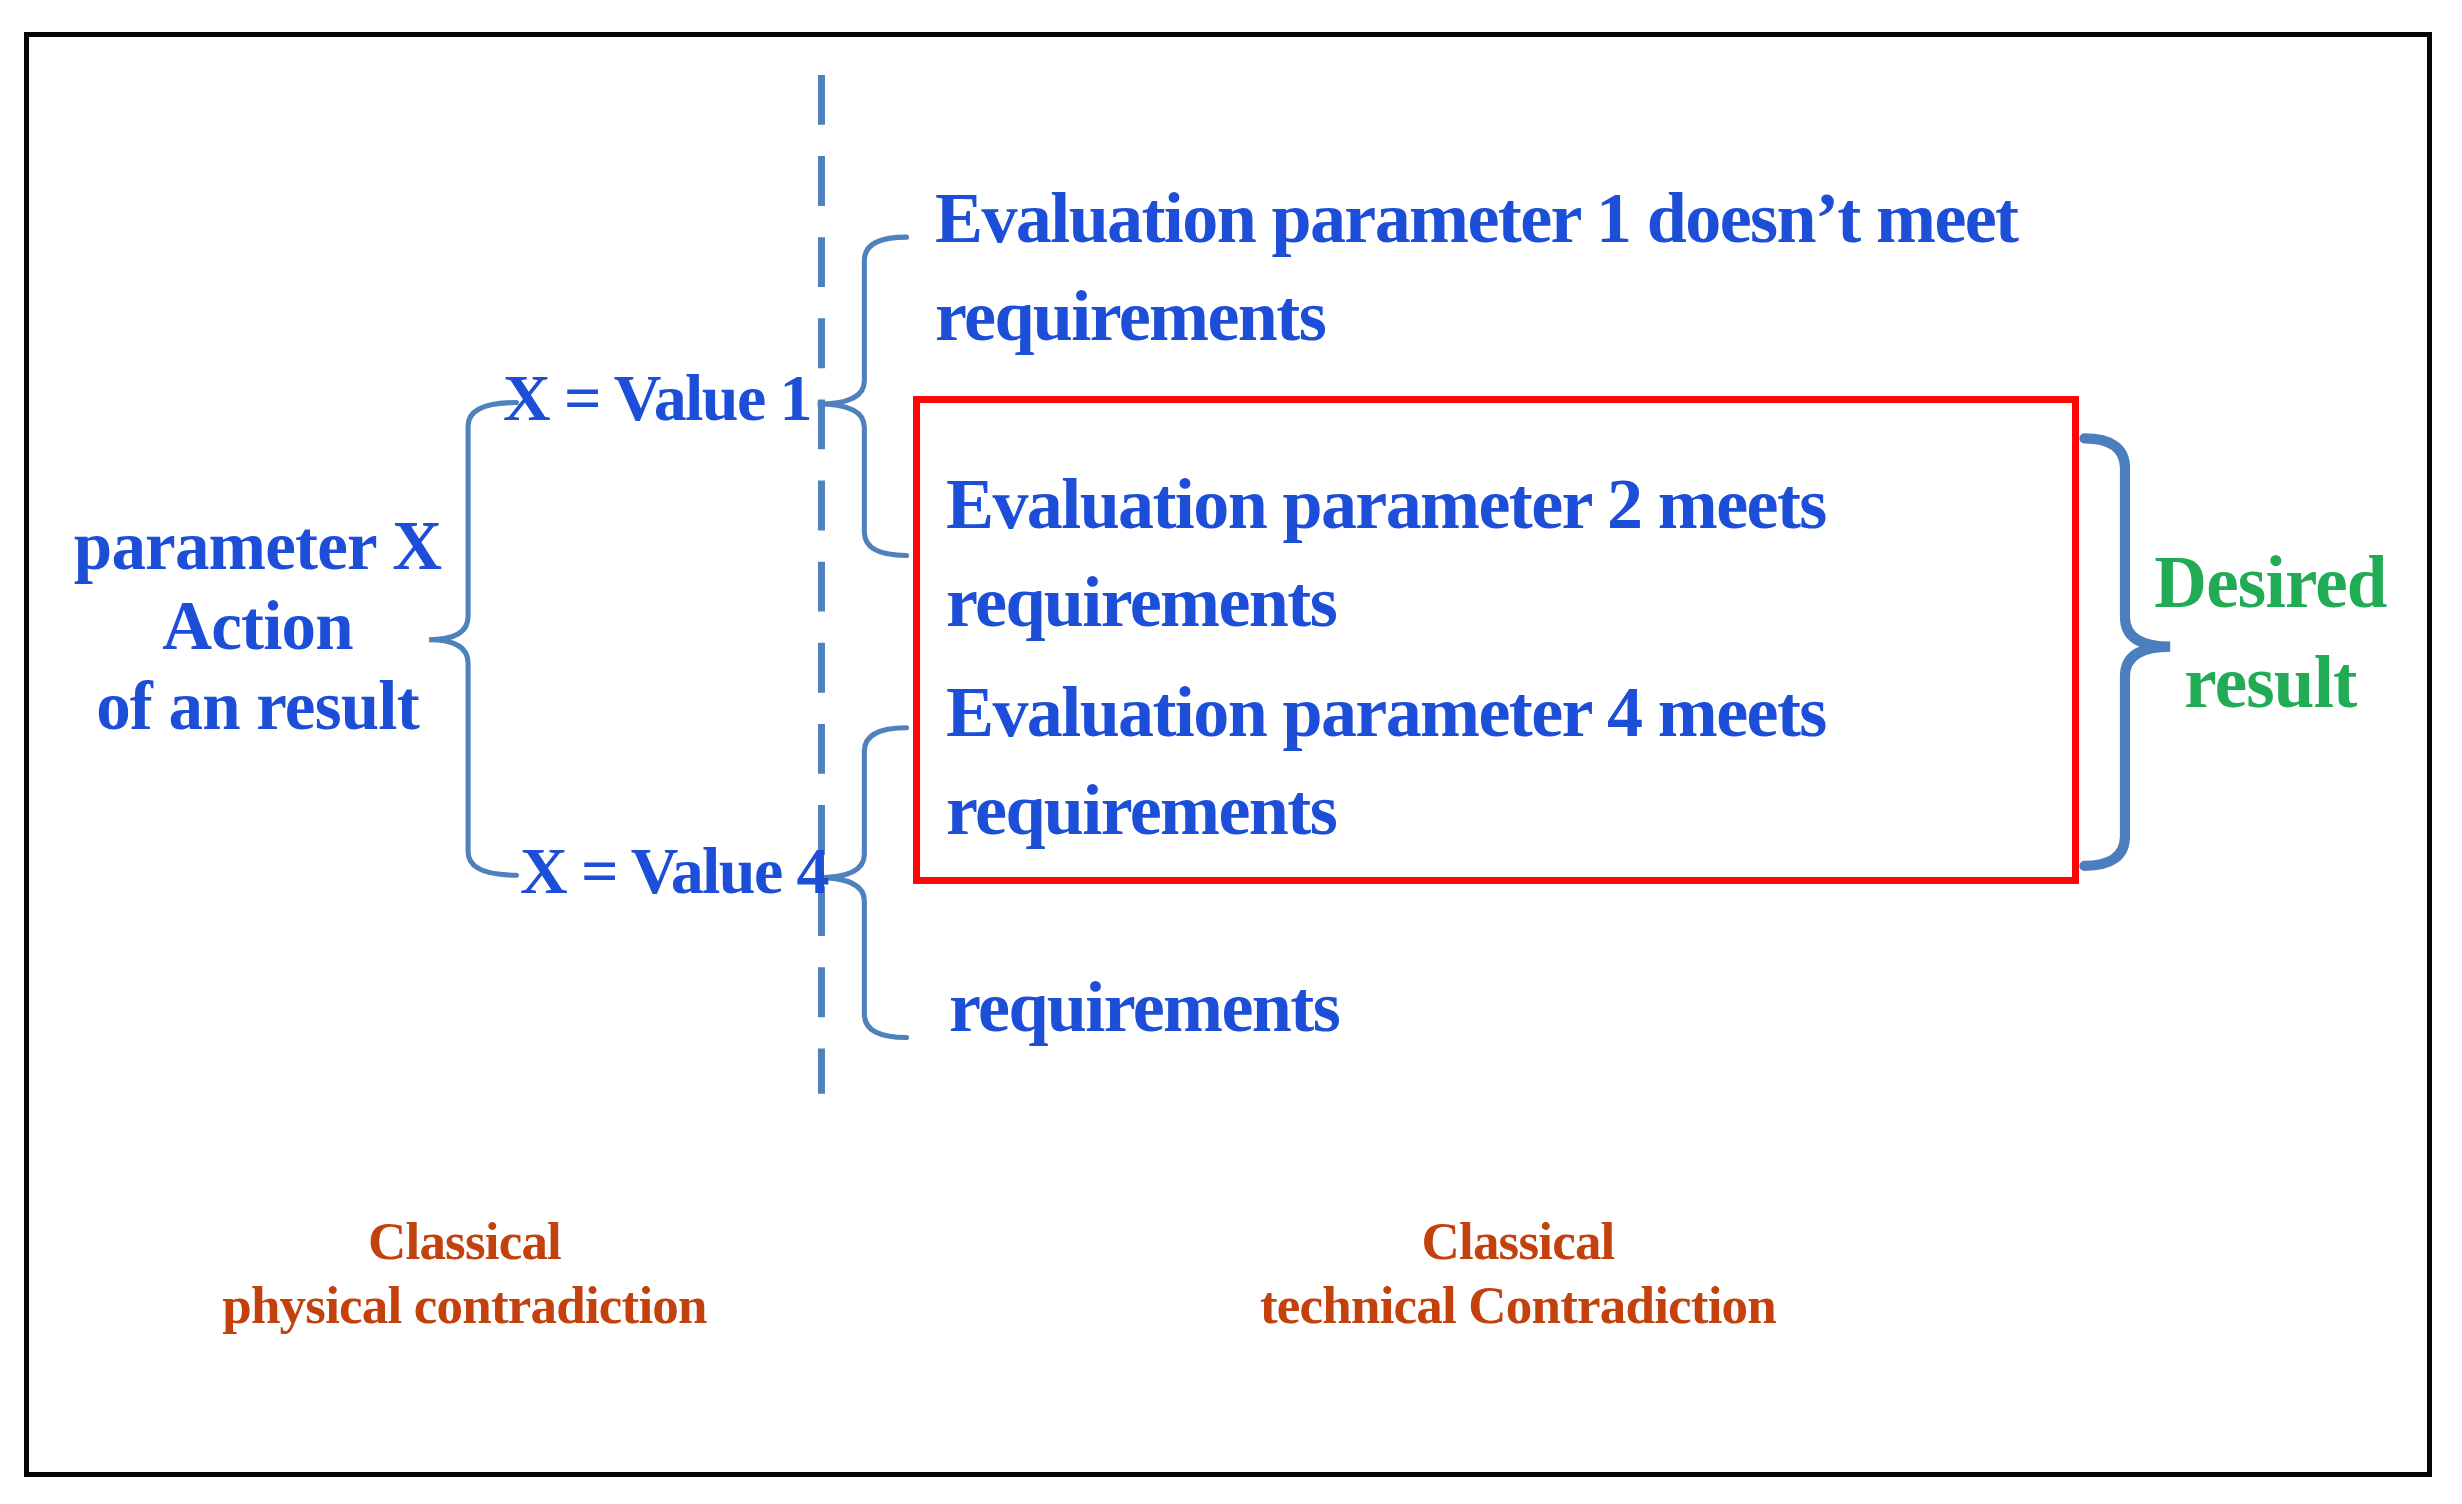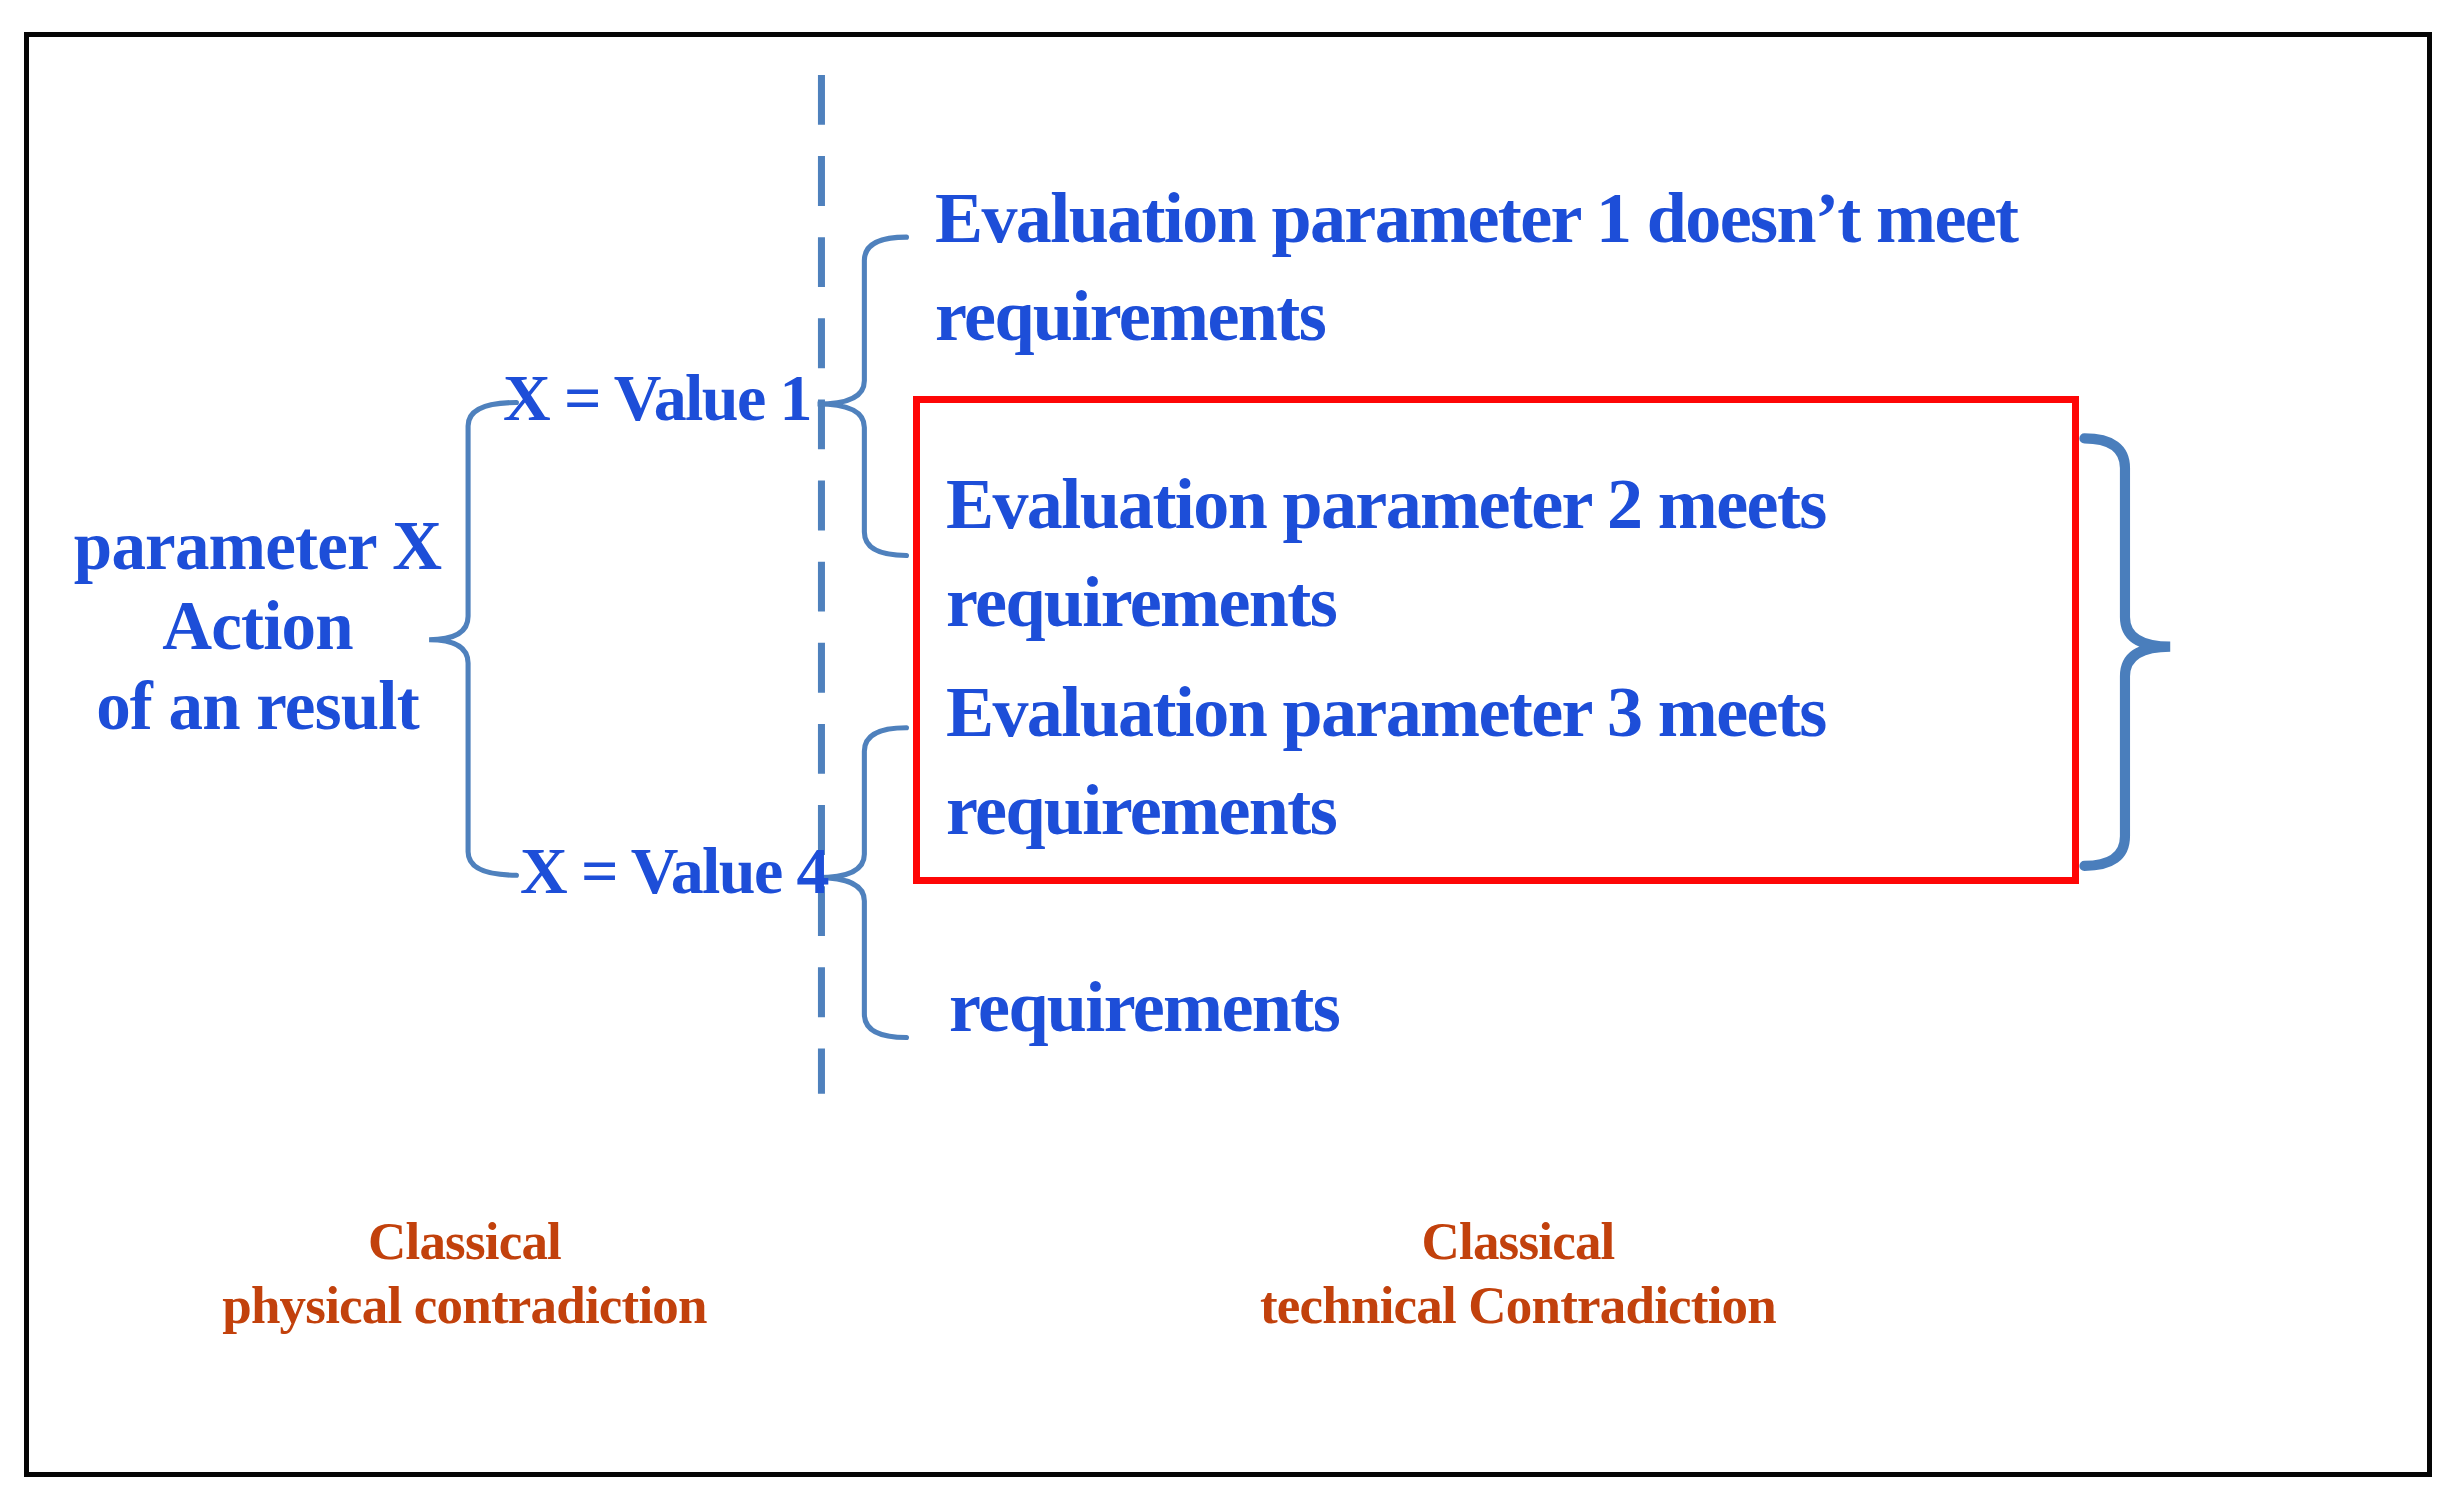--- a/index.html
+++ b/index.html
@@ -81,27 +81,31 @@
 
   <div class="txt outcome outcome1">
     <div>Evaluation parameter 1 doesn’t meet</div>
     <div>requirements</div>
   </div>
   <div class="txt outcome outcome2">
     <div>Evaluation parameter 2 meets</div>
     <div>requirements</div>
   </div>
   <div class="txt outcome outcome3">
-    <div>Evaluation parameter 3 meets</div>
+    <div>Evaluation parameter 4 meets</div>
     <div>requirements</div>
   </div>
   <div class="txt outcome outcome4">
     <div>requirements</div>
   </div>
 
+  <div class="txt desired-label">
+    <div>Desired</div>
+    <div>result</div>
+  </div>
 
   <div class="txt region-label region-left">
     <div>Classical</div>
     <div>physical contradiction</div>
   </div>
   <div class="txt region-label region-right">
     <div>Classical</div>
     <div>technical Contradiction</div>
   </div>
 

